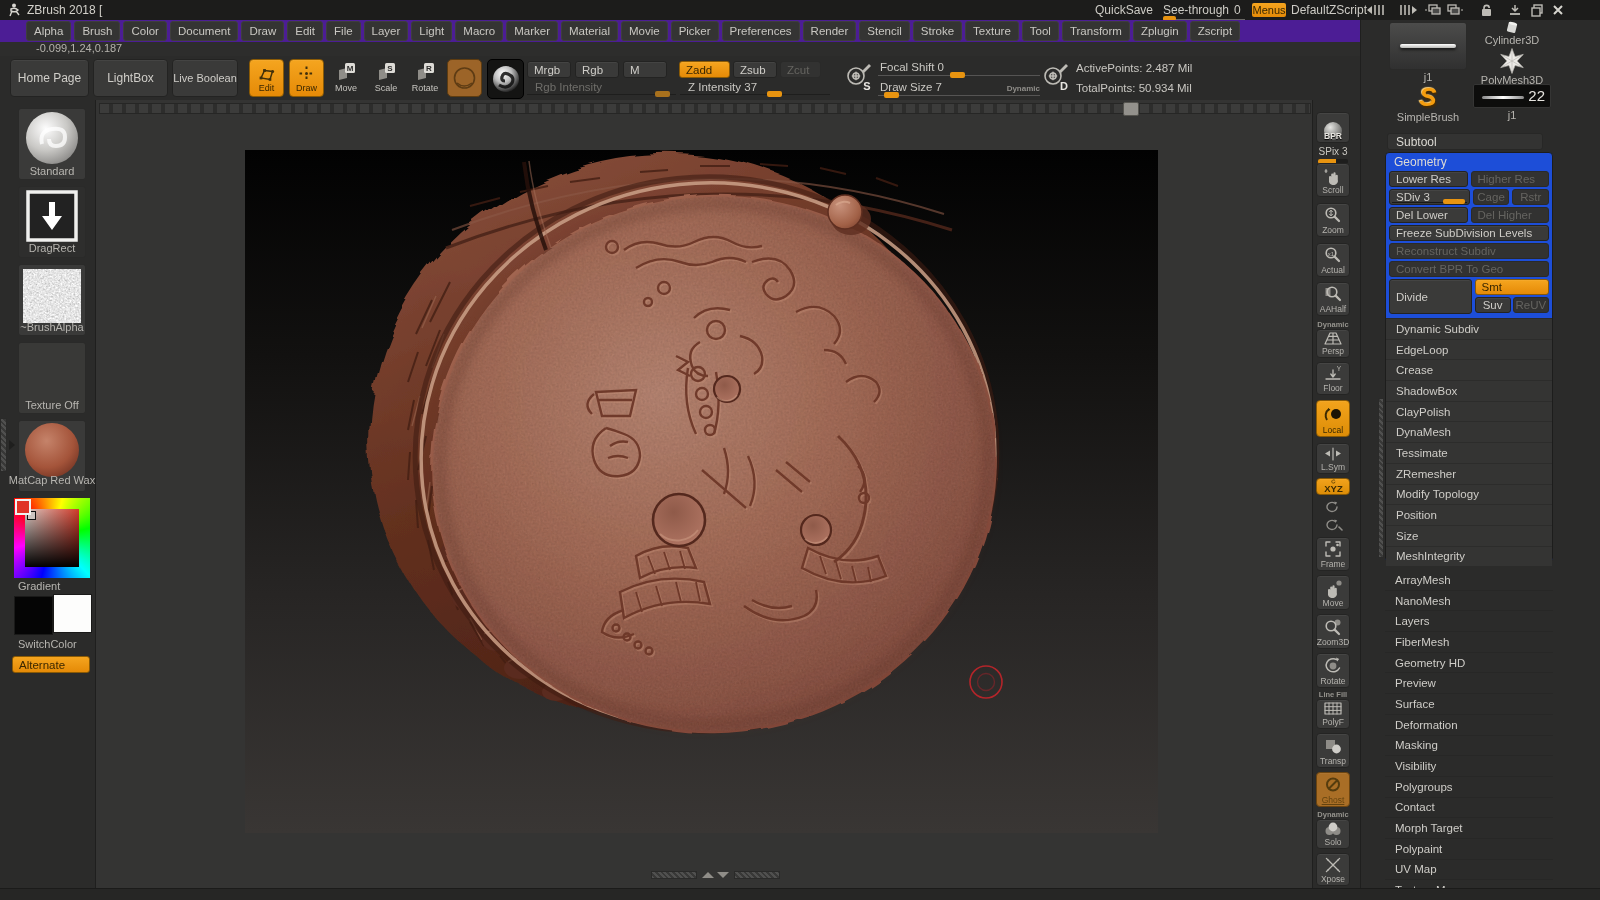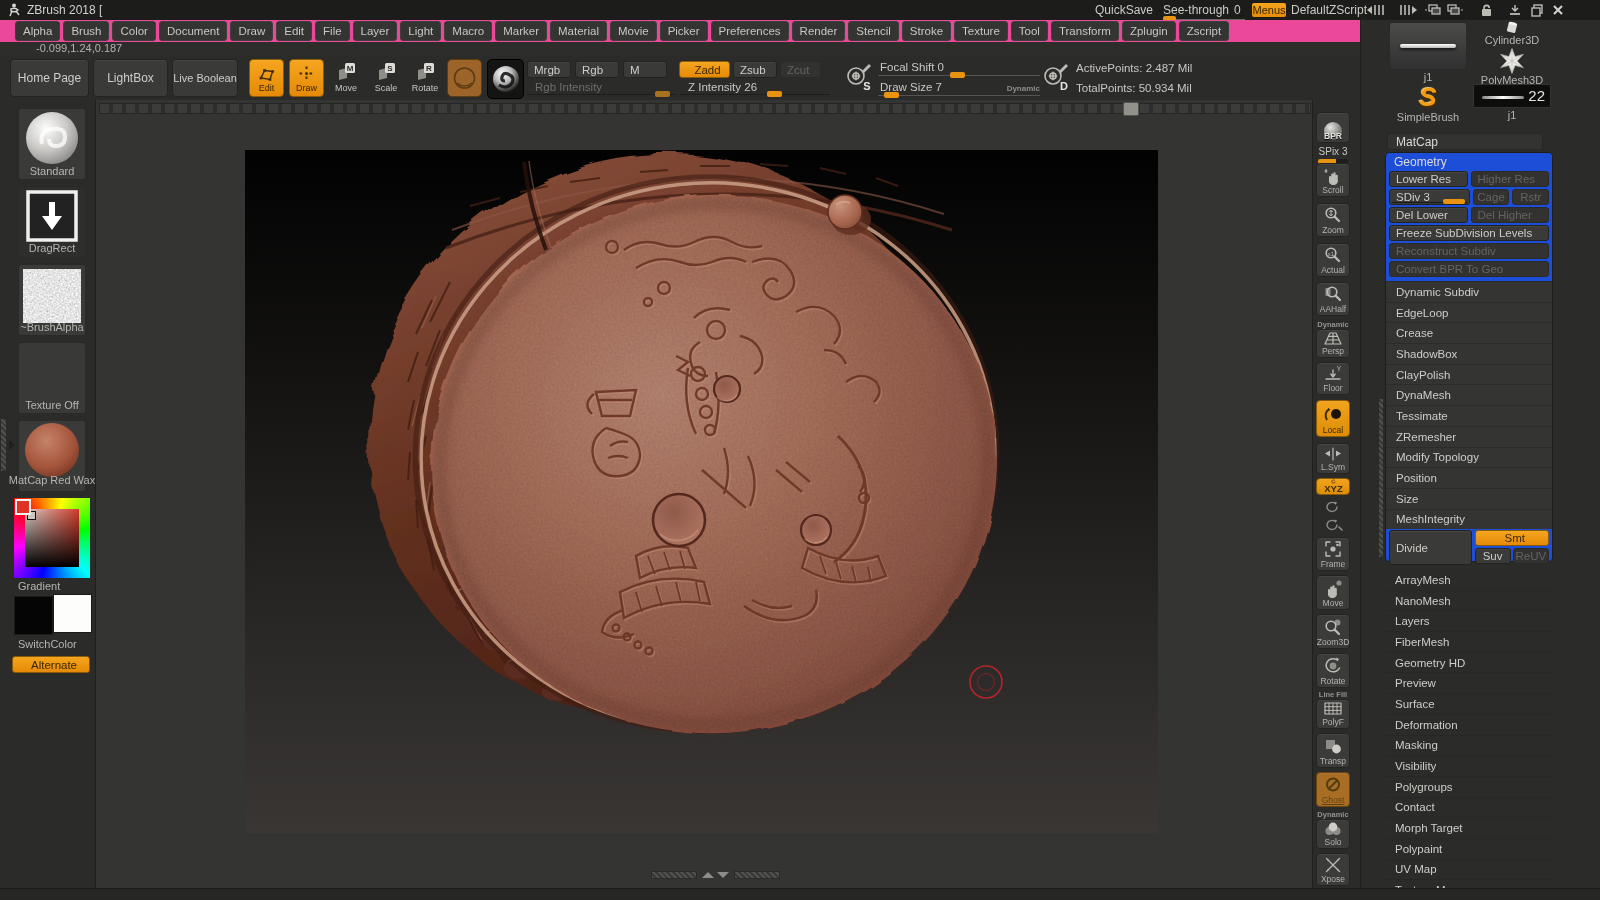--- a/index.html
+++ b/index.html
@@ -5,21 +5,21 @@
   html,body{margin:0;padding:0;background:#282827;}
   #app{position:relative;width:1600px;height:900px;overflow:hidden;background:#2b2b2a;
        font-family:"Liberation Sans",sans-serif;color:#cfcdc8;-webkit-font-smoothing:antialiased;}
   .abs{position:absolute;}
   .btn{background:#3a3a39;border:1px solid #232322;border-radius:4px;color:#cfcdc8;
        display:flex;align-items:center;justify-content:center;font-size:12px;
        box-shadow:inset 0 1px 0 rgba(255,255,255,.05);box-sizing:border-box;}
   .btn-sm{font-size:11.5px;border-radius:3px;justify-content:flex-start;padding-left:6px;}
   .btn-c{justify-content:center;padding-left:0;}
   .btn-dis{background:#323231;color:#656460;border-color:#2a2a29;box-shadow:none;}
-  .btn-org{background:linear-gradient(#f5a51f,#e58a07);color:#3a2700;border-color:#8a5a05;justify-content:center;}
+  .btn-org{background:linear-gradient(#f5a51f,#e58a07);color:#3a2700;border-color:#8a5a05;}
   .mbtn{display:inline-flex;align-items:center;height:18px;padding:0 7px;margin-right:3px;
         background:#343433;border:1px solid #3e3e3d;border-radius:3px;font-size:11.5px;color:#c9c7c2;}
   .thumb{background:#3a3a39;border:1px solid #2a2a29;border-radius:3px;box-sizing:border-box;}
   .tlabel{font-size:11px;color:#b7b5b0;text-align:center;}
   .shelf{width:34px;background:#3b3b3a;border:1px solid #242423;border-radius:4px;
          display:flex;flex-direction:column;align-items:center;justify-content:flex-end;
          box-sizing:border-box;box-shadow:inset 0 1px 0 rgba(255,255,255,.05);}
   .shelf .sl{font-size:8.5px;color:#b5b3ae;line-height:10px;padding-bottom:1px;}
   .shelf-org{background:linear-gradient(#f2a31c,#dd8d07);border-color:#8a5a05;}
   .shelf-org .sl{color:#3c2a02;}
@@ -80,21 +80,21 @@
       </svg>
     <svg class="abs" style="left:1530px;top:3px;" width="14" height="14" viewBox="0 0 14 14">
         <rect x="4" y="2" width="8" height="8" fill="none" stroke="#bdbbb5" stroke-width="1.4"></rect>
         <rect x="2" y="5" width="8" height="8" fill="#1c1c1b" stroke="#bdbbb5" stroke-width="1.4"></rect>
       </svg>
     <svg class="abs" style="left:1552px;top:4px;" width="12" height="12" viewBox="0 0 12 12">
         <path d="M2,2 L10,10 M10,2 L2,10" stroke="#d6d4ce" stroke-width="2"></path>
       </svg>
   </div>
 
-  <div class="abs" style="left:0;top:20px;width:1360px;height:22px;background:#ec4899;padding-left:15px;display:flex;align-items:center;box-sizing:border-box;">
+  <div class="abs" style="left:0;top:20px;width:1360px;height:22px;background:#4c1d95;padding-left:26px;display:flex;align-items:center;box-sizing:border-box;">
     <span class="mbtn">Alpha</span>
     <span class="mbtn">Brush</span>
     <span class="mbtn">Color</span>
     <span class="mbtn">Document</span>
     <span class="mbtn">Draw</span>
     <span class="mbtn">Edit</span>
     <span class="mbtn">File</span>
     <span class="mbtn">Layer</span>
     <span class="mbtn">Light</span>
     <span class="mbtn">Macro</span>
@@ -209,21 +209,21 @@
     <div class="abs btn btn-sm btn-dis" style="left:780px;top:5px;width:41px;height:17px;">
         <span>Zcut</span>
       </div>
 
     <div class="abs" style="left:527px;top:24px;width:149px;height:16px;">
       <span style="font-size:11.5px;color:#6f6e6a;position:absolute;left:8px;top:1px;">Rgb Intensity</span>
       <div class="abs" style="left:0;top:14px;width:149px;height:1px;background:#1e1e1d;"></div>
       <div class="abs" style="left:128px;top:11px;width:15px;height:6px;background:#a8711d;border-radius:2px;"></div>
     </div>
     <div class="abs" style="left:680px;top:24px;width:150px;height:16px;">
-      <span style="font-size:11.5px;color:#cac8c3;position:absolute;left:8px;top:1px;">Z Intensity 26</span>
+      <span style="font-size:11.5px;color:#cac8c3;position:absolute;left:8px;top:1px;">Z Intensity 37</span>
       <div class="abs" style="left:0;top:14px;width:150px;height:1px;background:#1e1e1d;"></div>
       <div class="abs" style="left:87px;top:11px;width:15px;height:6px;background:#e89410;border-radius:2px;"></div>
     </div>
 
     <svg class="abs" style="left:845px;top:6px;" width="28" height="32" viewBox="0 0 28 32">
       <circle cx="11" cy="14" r="8" class="ic"></circle>
         <circle cx="11" cy="14" r="3" class="ic"></circle>
         <path d="M11,10.4 v7.2 M7.4,14 h7.2" class="ic" stroke-width="1.1"></path>
       <path d="M17,9 L24,2 l2,2 -7,7 z" fill="#bdbbb5"></path>
       <text x="22" y="28" font-size="11" font-weight="bold" fill="#e8e6e1" text-anchor="middle">S</text>
@@ -665,21 +665,21 @@
       <span style="font-size:26px;font-weight:bold;font-style:italic;color:#f59d0e;text-shadow:1px 2px 2px #4a2c00, -1px -1px 1px #ffd37a;line-height:24px;">S</span>
     </div>
     <div class="tlabel abs" style="left:28px;top:91px;width:78px;">SimpleBrush</div>
     <div class="abs" style="left:112px;top:64px;width:78px;height:24px;background:#0d0d0c;border:1px solid #353534;border-radius:2px;box-sizing:border-box;">
       <div style="position:absolute;left:8px;top:11px;width:42px;height:3px;border-radius:1.5px;background:linear-gradient(90deg,#888,#fff,#888);"></div>
       <span style="position:absolute;right:5px;top:2px;font-size:15px;color:#e6e4df;">22</span>
     </div>
     <div class="tlabel abs" style="left:112px;top:89px;width:78px;">j1</div>
 
     <div class="abs" style="left:26px;top:113px;width:156px;height:17px;background:#333332;border:1px solid #272726;border-radius:3px;display:flex;align-items:center;box-sizing:border-box;">
-      <span style="font-size:12px;color:#dbd9d3;padding-left:8px;">MatCap</span>
+      <span style="font-size:12px;color:#dbd9d3;padding-left:8px;">Subtool</span>
     </div>
 
     <div class="abs" style="left:24px;top:132px;width:168px;height:410px;background:#1d4ed8;border:1px solid #1d1d1c;border-radius:4px;box-sizing:border-box;">
       <div class="prow" style="padding-left:8px;">
         <span style="font-size:12px;color:#dddbd5;">Geometry</span>
       </div>
       <div style="display:flex;gap:3px;padding:1px 3px;">
         <div class="btn btn-sm" style="flex:1;height:16px;">
             <span>Lower Res</span>
           </div>
@@ -716,51 +716,51 @@
       <div style="padding:1px 3px;">
           <div class="btn btn-sm btn-dis" style="height:16px;">
             <span>Reconstruct Subdiv</span>
           </div>
         </div>
       <div style="padding:1px 3px;">
           <div class="btn btn-sm btn-dis" style="height:16px;">
             <span>Convert BPR To Geo</span>
           </div>
         </div>
+      <div style="display:flex;gap:3px;padding:1px 3px;">
+        <div class="btn btn-sm" style="flex:1;height:35px;">
+            <span>Divide</span>
+          </div>
+        <div style="flex:1;display:flex;flex-direction:column;gap:2px;">
+          <div class="btn btn-sm btn-org" style="height:16px;">
+              <span>Smt</span>
+            </div>
+          <div style="display:flex;gap:2px;">
+            <div class="btn btn-sm btn-c" style="flex:1;height:16px;">
+                <span>Suv</span>
+              </div>
+            <div class="btn btn-sm btn-c btn-dis" style="flex:1;height:16px;">
+                <span>ReUV</span>
+              </div>
+          </div>
+        </div>
+      </div>
       <div style="margin-top:3px;background:#343433;border-top:1px solid #2a2a29;">
         <div class="psec">Dynamic Subdiv</div>
         <div class="psec">EdgeLoop</div>
         <div class="psec">Crease</div>
         <div class="psec">ShadowBox</div>
         <div class="psec">ClayPolish</div>
         <div class="psec">DynaMesh</div>
         <div class="psec">Tessimate</div>
         <div class="psec">ZRemesher</div>
         <div class="psec">Modify Topology</div>
         <div class="psec">Position</div>
         <div class="psec">Size</div>
         <div class="psec" style="border-bottom:none;">MeshIntegrity</div>
-      </div>
-      <div style="display:flex;gap:3px;padding:1px 3px;">
-        <div class="btn btn-sm" style="flex:1;height:35px;">
-            <span>Divide</span>
-          </div>
-        <div style="flex:1;display:flex;flex-direction:column;gap:2px;">
-          <div class="btn btn-sm btn-org" style="height:16px;">
-              <span>Smt</span>
-            </div>
-          <div style="display:flex;gap:2px;">
-            <div class="btn btn-sm btn-c" style="flex:1;height:16px;">
-                <span>Suv</span>
-              </div>
-            <div class="btn btn-sm btn-c btn-dis" style="flex:1;height:16px;">
-                <span>ReUV</span>
-              </div>
-          </div>
-        </div>
       </div>
     </div>
 
     <div class="abs" style="left:24px;top:550px;width:168px;">
       <div class="psec" style="border-bottom-color:#272726;">ArrayMesh</div>
       <div class="psec" style="border-bottom-color:#272726;">NanoMesh</div>
       <div class="psec" style="border-bottom-color:#272726;">Layers</div>
       <div class="psec" style="border-bottom-color:#272726;">FiberMesh</div>
       <div class="psec" style="border-bottom-color:#272726;">Geometry HD</div>
       <div class="psec" style="border-bottom-color:#272726;">Preview</div>

